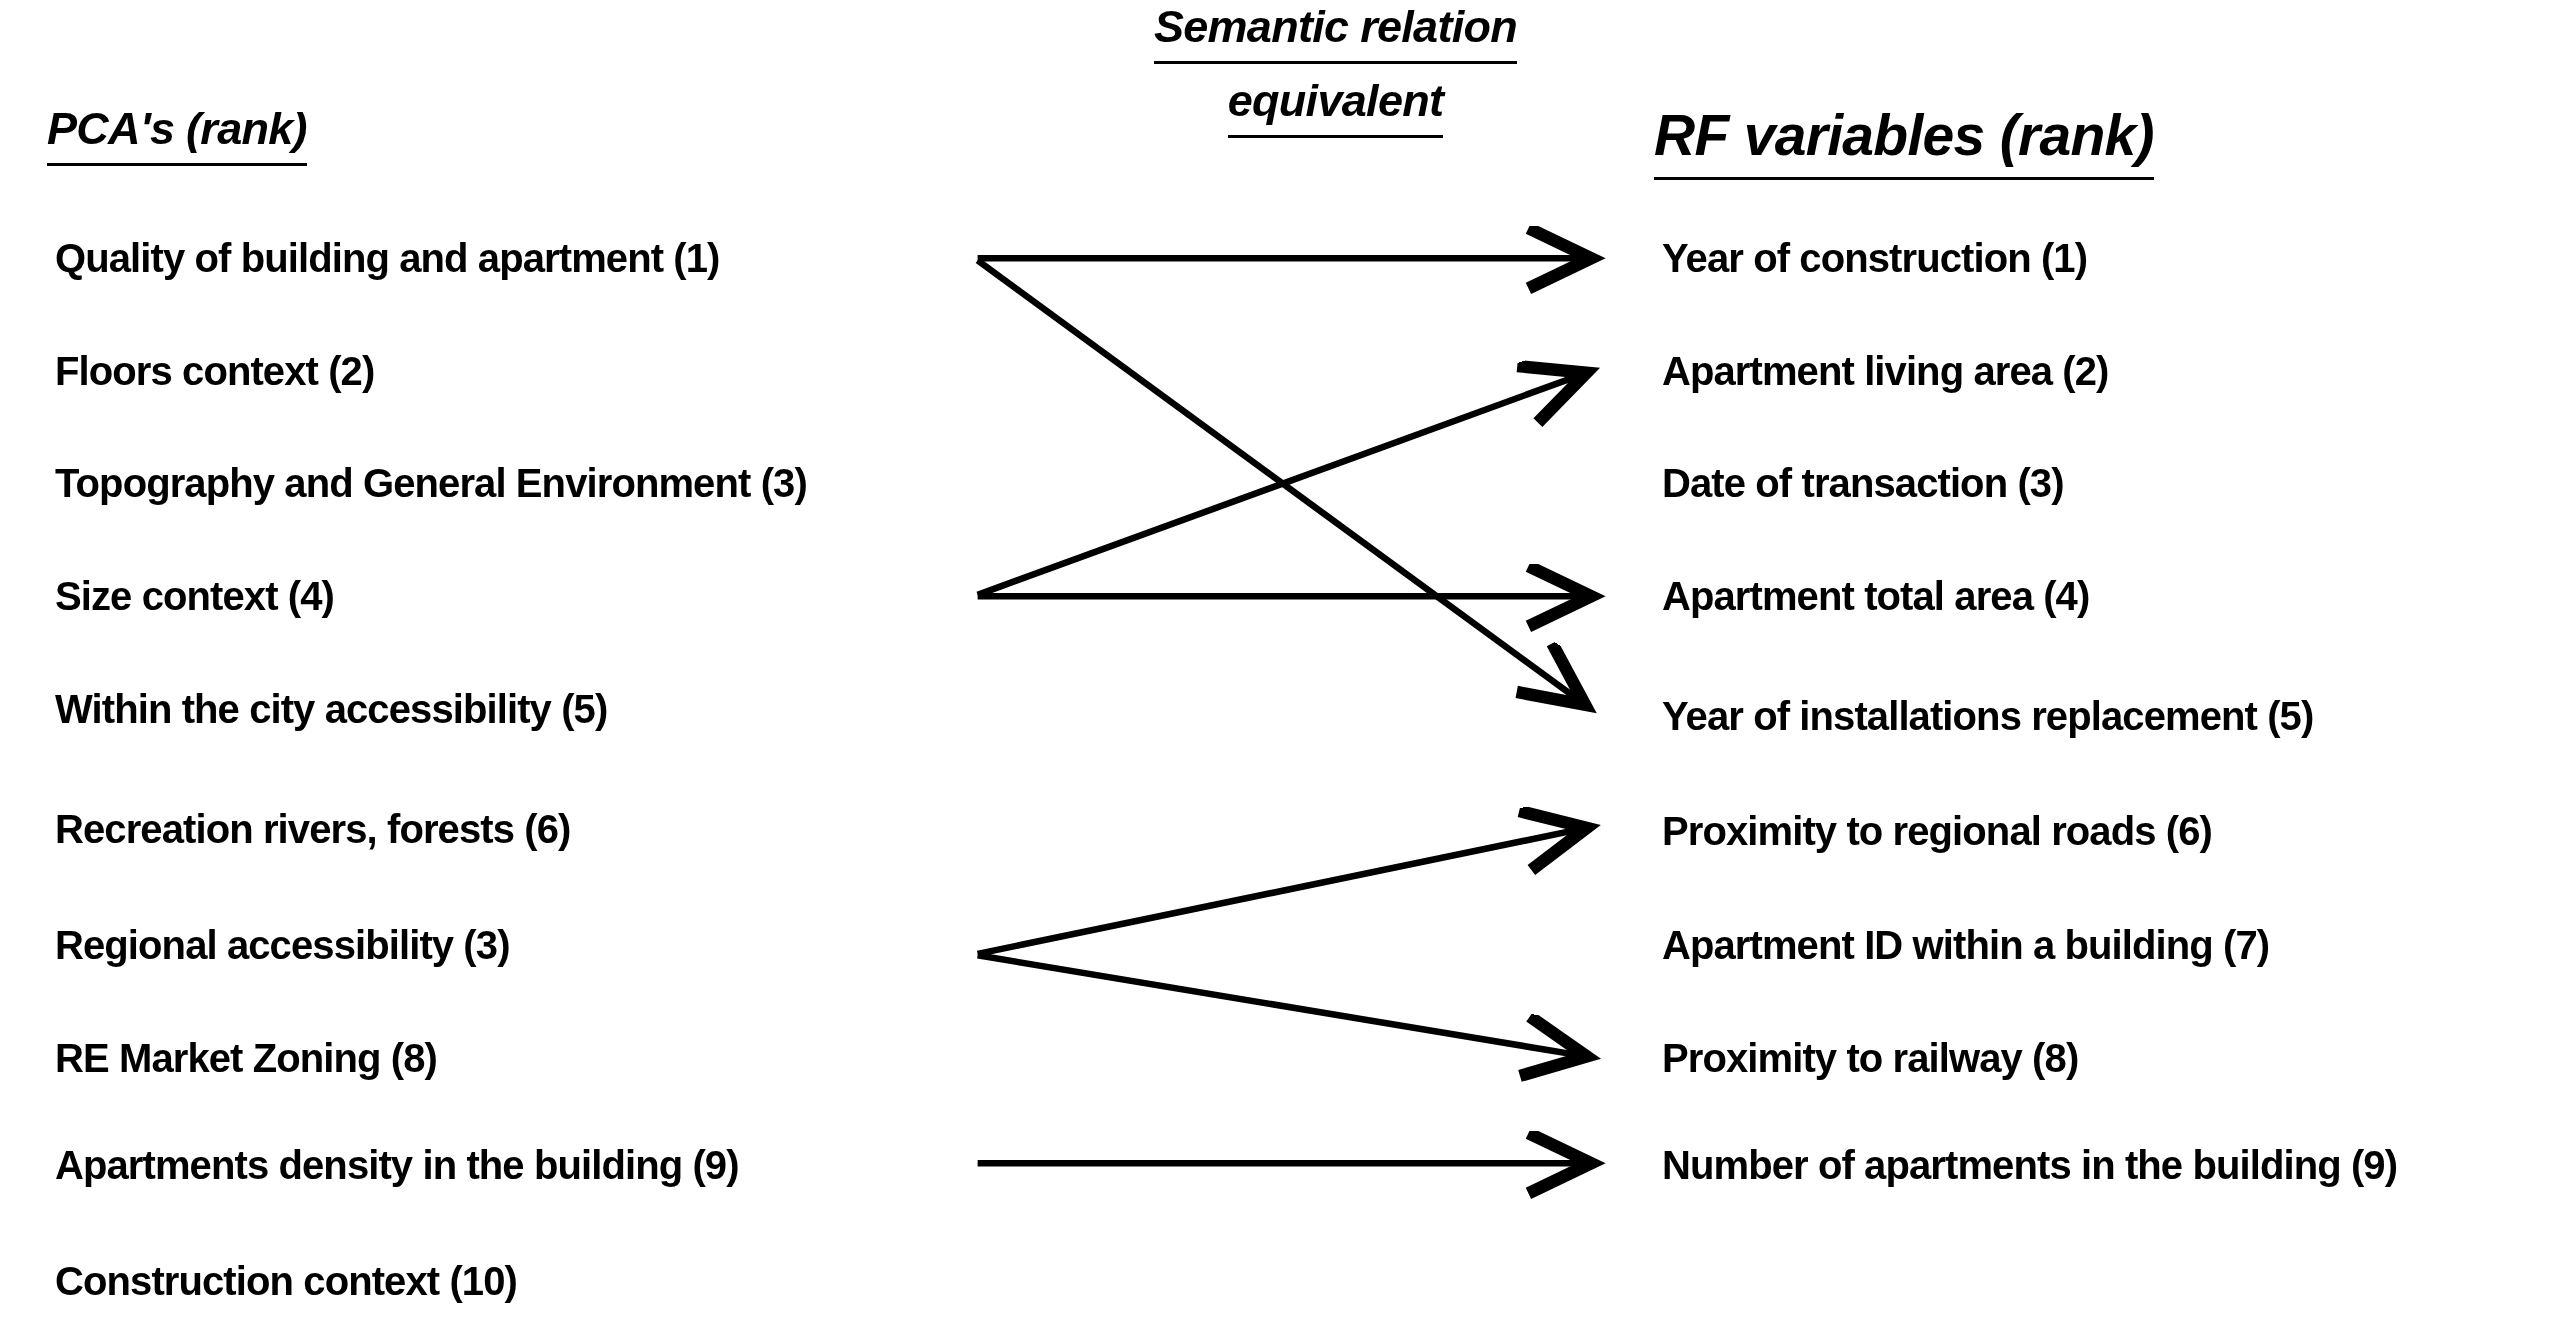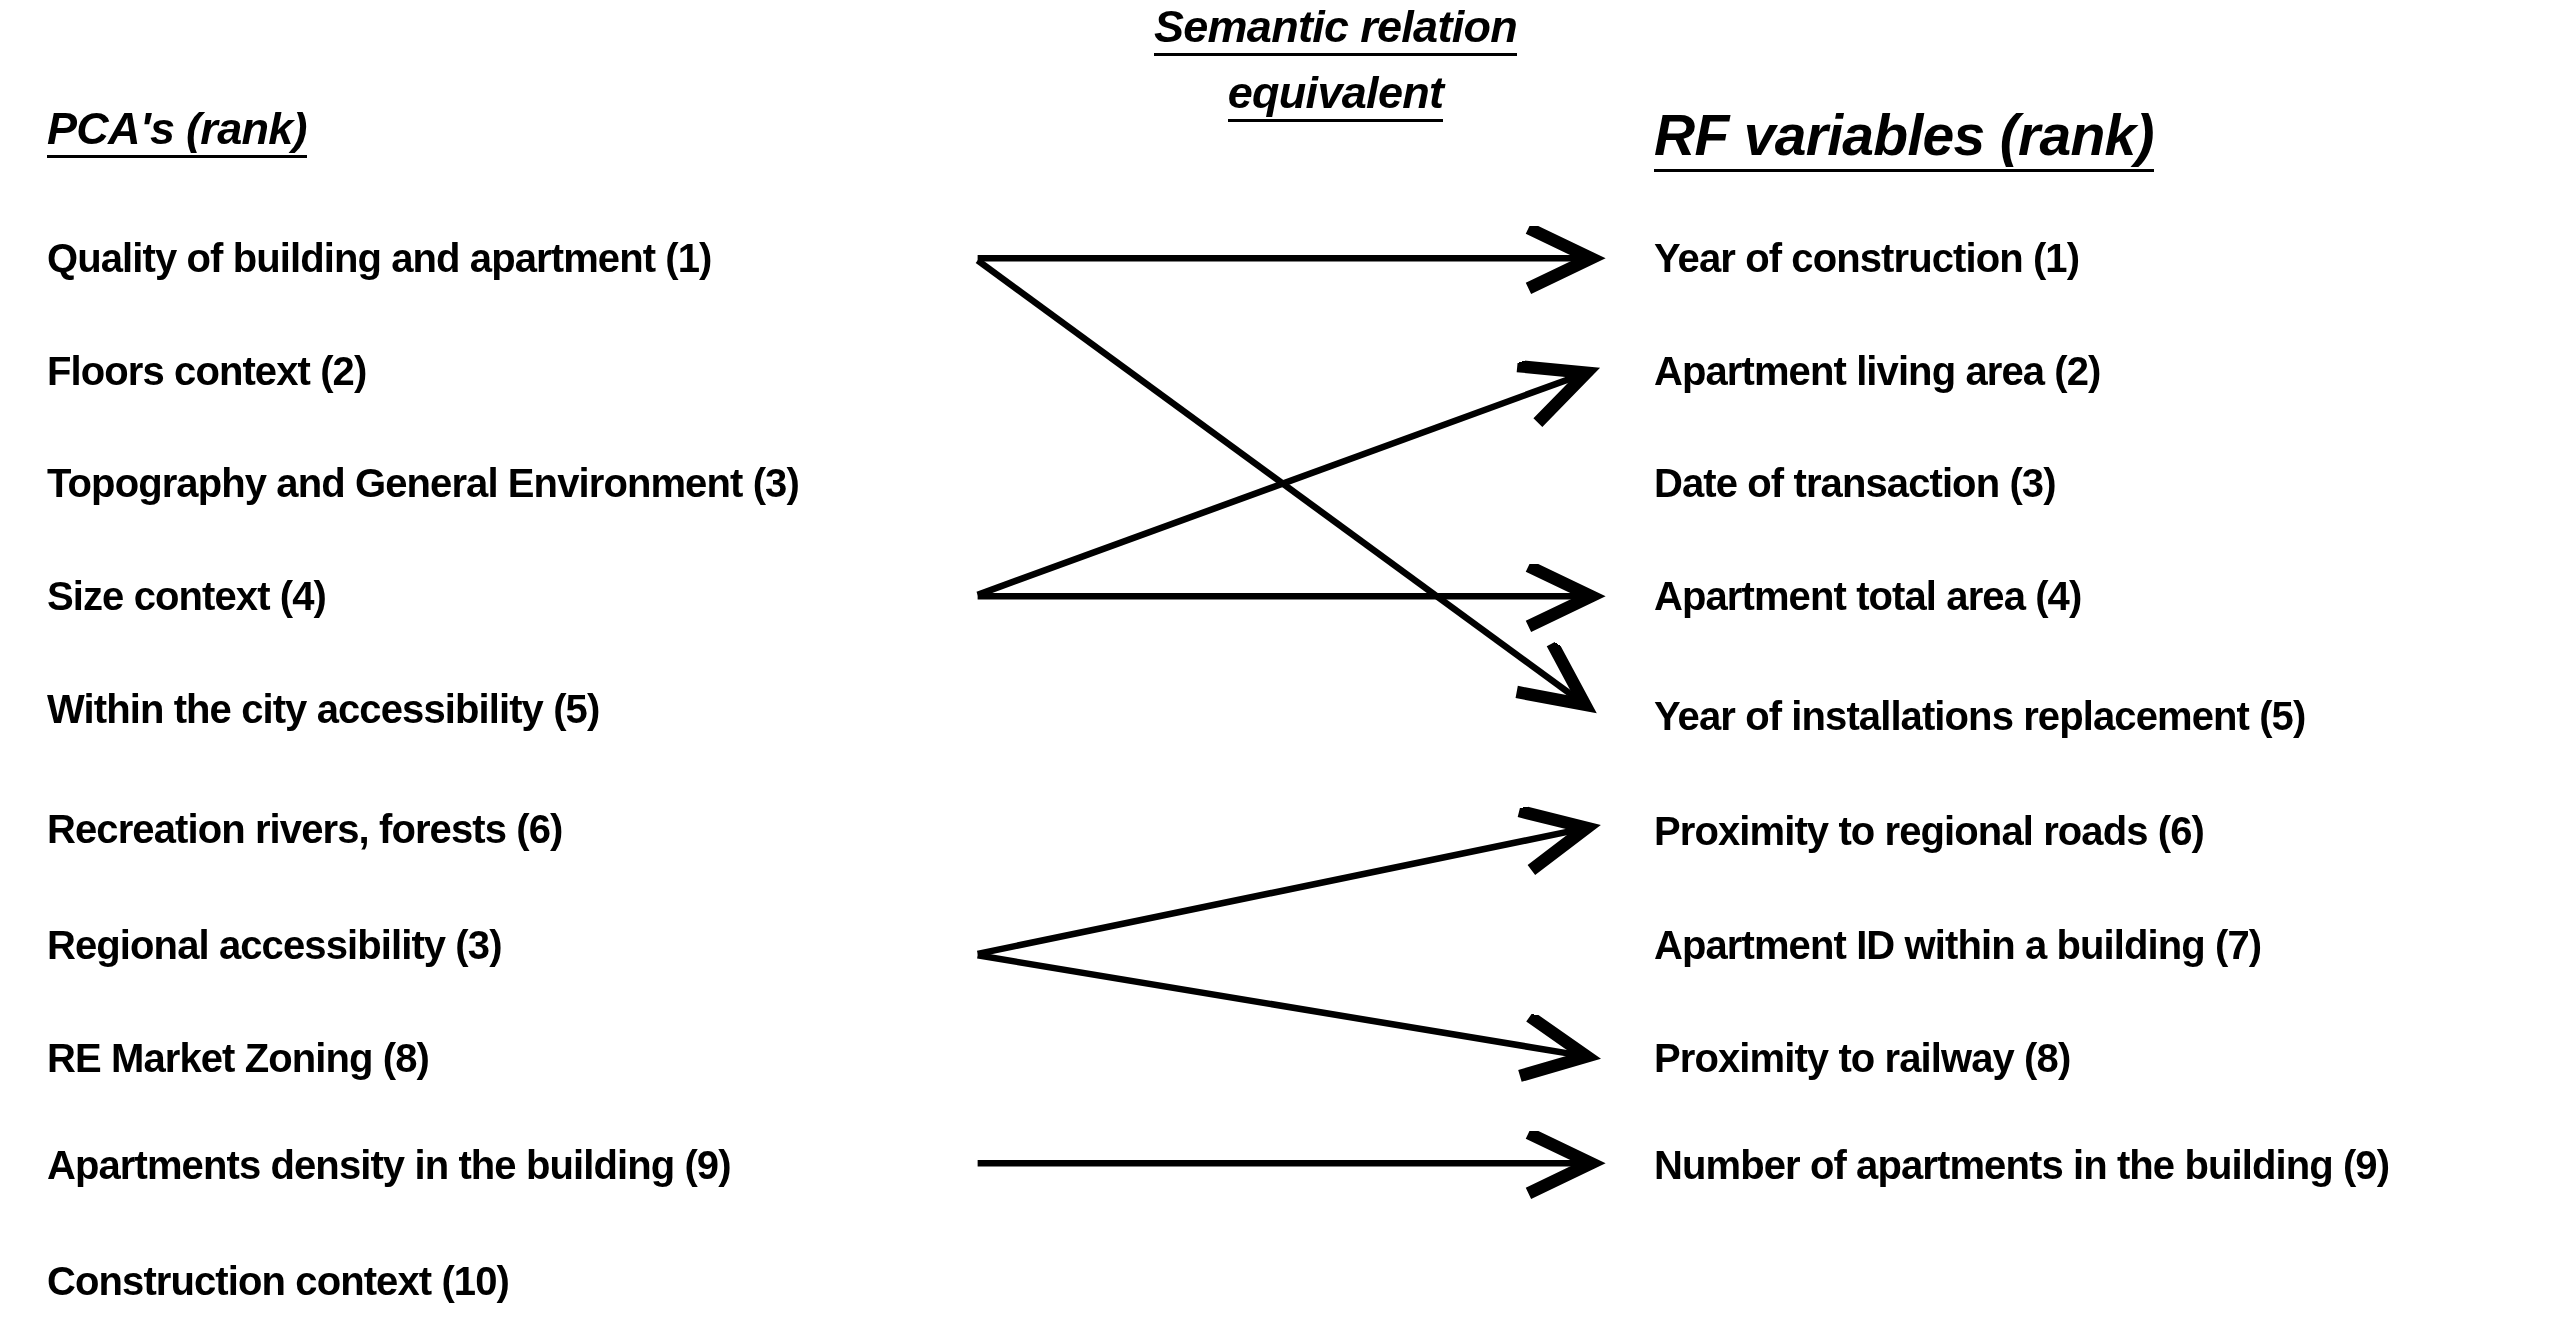--- a/index.html
+++ b/index.html
@@ -21,21 +21,21 @@
     position: absolute;
     font-weight: bold;
     font-style: italic;
     color: #000000;
     white-space: nowrap;
     letter-spacing: -0.7px;
   }
   .col-header .hdr-line {
     display: inline-block;
     border-bottom: 3.6px solid #000000;
-    padding-bottom: 0;
+    padding-bottom: 8px;
     line-height: 1.18;
   }
 
   #hdr-left {
     left: 47px;
     top: 102px;
     font-size: 45px;
     text-align: right;
   }
   #hdr-center {
@@ -55,20 +55,21 @@
   
   .item {
     position: absolute;
     font-weight: bold;
     font-size: 40px;
     color: #000000;
     white-space: nowrap;
     letter-spacing: -0.9px;
     transform: translateY(-50%);
     line-height: 1;
+    margin-left: 8px;
   }
   .col-left  { left: 47px; }
   .col-right { left: 1654px; }
 
   
   #arrow-layer {
     position: absolute;
     left: 0; top: 0;
     width: 2576px;
     height: 1335px;

